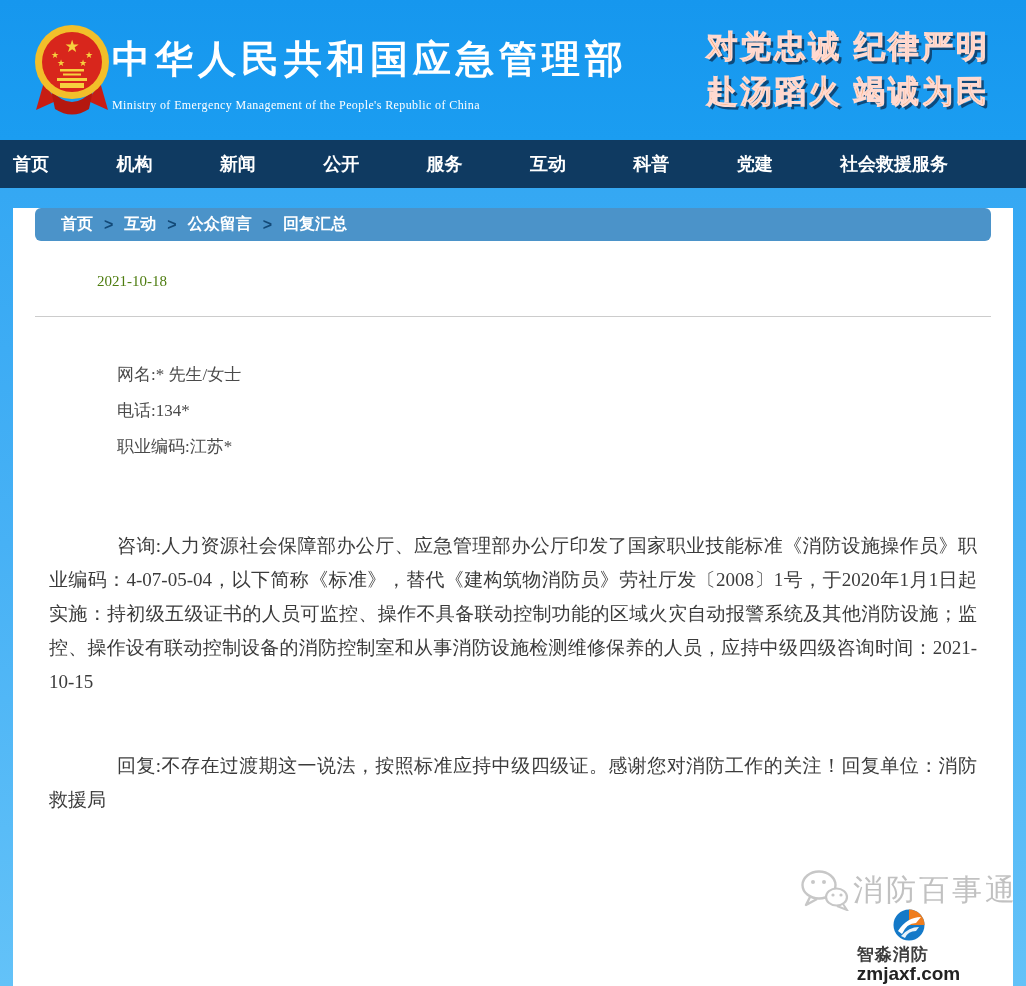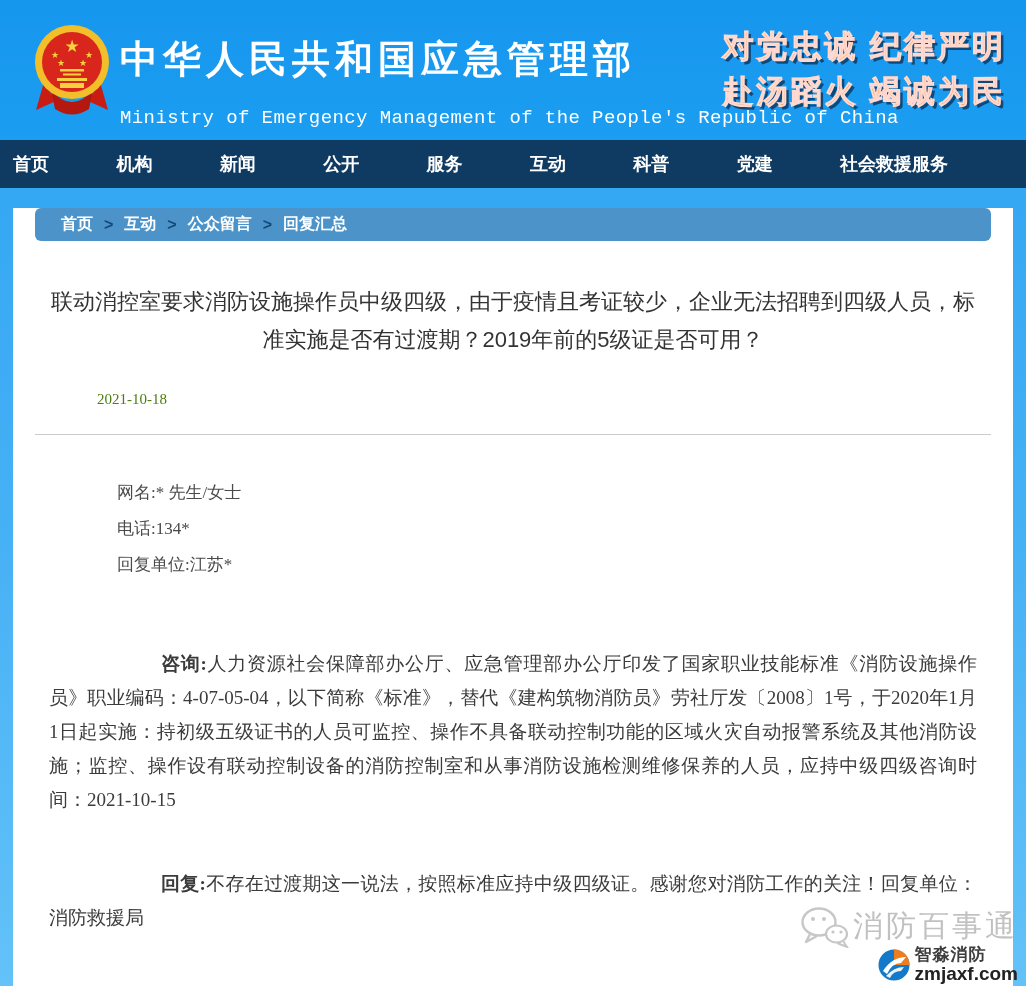--- a/index.html
+++ b/index.html
@@ -4,25 +4,25 @@
 <style>
   * { margin:0; padding:0; box-sizing:border-box; }
   body { width:1026px; font-family:"Liberation Sans","DejaVu Sans",sans-serif; }
   .page { position:relative; width:1026px; height:986px; overflow:hidden;
           background:linear-gradient(180deg,#2ba3f2 0%,#47b1f5 55%,#63c2f8 100%); }
 
   
   .header { position:relative; height:140px;
             background:linear-gradient(180deg,#1697ee,#1b9df1); }
   .emblem { position:absolute; left:34px; top:22px; }
-  .header-titles { position:absolute; left:120px; top:34px; color:#fff; }
+  .header-titles { position:absolute; left:112px; top:34px; color:#fff; }
   .header-title { font-size:38px; font-weight:bold; letter-spacing:5px; }
-  .header-subtitle { margin-top:22px; font-size:19px; letter-spacing:.4px;
-                     font-family:Liberation Mono, monospace; }
-  .slogan { position:absolute; right:20px; top:24px; text-align:center;
+  .header-subtitle { margin-top:13px; font-size:12px; letter-spacing:.4px;
+                     font-family:Liberation Serif, serif; }
+  .slogan { position:absolute; right:36px; top:24px; text-align:center;
             font-size:31px; font-weight:800; letter-spacing:3px; line-height:45px;
             color:#f58220; -webkit-text-stroke:1px #ffd9d0;
             text-shadow:3px 3px 0 rgba(13,52,92,.8); white-space:nowrap; }
 
   
   .nav { height:48px; background:#0f3a61; display:flex; align-items:center;
          justify-content:space-between; padding:0 78px 0 13px; }
   .nav-item { color:#fff; font-size:18px; font-weight:bold; text-decoration:none;
               cursor:pointer; white-space:nowrap; }
 
@@ -41,29 +41,29 @@
   .divider { border:none; border-top:1px solid #ccc; margin:26px 22px 0; }
 
   .fields { margin:40px 0 0 104px; font-size:17px; color:#4a4a4a;
             font-family:"Liberation Serif","DejaVu Serif",serif; }
   .fields .field-row { line-height:36px; }
 
   .para { margin:64px 36px 0; font-size:19px; line-height:34px; color:#3b3b3b;
           text-indent:68px; font-family:"Liberation Serif","DejaVu Serif",serif;
           text-align:justify; }
   .para.reply { margin-top:50px; }
-  .para b { font-weight:bold;margin-left:44px; }
+  .para b { font-weight:normal; }
 
   
   .watermark { position:absolute; right:8px; bottom:2px; text-align:right; }
-  .wm-row1 { display:flex; justify-content:flex-end; gap:4px;
+  .wm-row1 { display:flex; align-items:center; justify-content:flex-end; gap:4px;
              opacity:.55; }
   .wm-brand1 { font-size:30px; color:#8f8f8f; letter-spacing:3px; font-weight:500; }
   .wm-row2 { display:flex; align-items:center; justify-content:flex-end; gap:5px;
-             margin-top:-2px; }
+             margin-top:-2px;flex-direction:column; }
   .wm-texts { display:flex; flex-direction:column; align-items:flex-start; line-height:1.05; }
   .wm-brand2 { font-size:17px; font-weight:bold; color:#3d3d3d; letter-spacing:1px; }
   .wm-url { font-size:19px; font-weight:bold; color:#222; }
 </style>
 </head>
 <body>
 
 <div class="page">
 
   <div class="header">
@@ -110,30 +110,29 @@
     <div class="breadcrumb">
       <span class="crumb">首页</span>
       <span class="sep">&gt;</span>
       <span class="crumb">互动</span>
       <span class="sep">&gt;</span>
       <span class="crumb">公众留言</span>
       <span class="sep">&gt;</span>
       <span class="crumb">回复汇总</span>
     </div>
 
-    <div class="article-title">联动消控室要求消防设施操作员中级四级，由于疫情且考证较少，企业无法招聘到四级人员，标准实施是否有过渡期？2019年前的5级证是否可用？</div>
 
     <div class="article-date">2021-10-18</div>
 
     <hr class="divider">
 
     <div class="fields">
       <div class="field-row">网名:* 先生/女士</div>
       <div class="field-row">电话:134*</div>
-      <div class="field-row">回复单位:江苏*</div>
+      <div class="field-row">职业编码:江苏*</div>
     </div>
 
     <p class="para"><b>咨询:</b><span>人力资源社会保障部办公厅、应急管理部办公厅印发了国家职业技能标准《消防设施操作员》职业编码：4-07-05-04，以下简称《标准》，替代《建构筑物消防员》劳社厅发〔2008〕1号，于2020年1月1日起实施：持初级五级证书的人员可监控、操作不具备联动控制功能的区域火灾自动报警系统及其他消防设施；监控、操作设有联动控制设备的消防控制室和从事消防设施检测维修保养的人员，应持中级四级咨询时间：2021-10-15</span></p>
 
     <p class="para reply"><b>回复:</b><span>不存在过渡期这一说法，按照标准应持中级四级证。感谢您对消防工作的关注！回复单位：消防救援局</span></p>
 
   </div>
 
   <div class="watermark">
     <div class="wm-row1">

